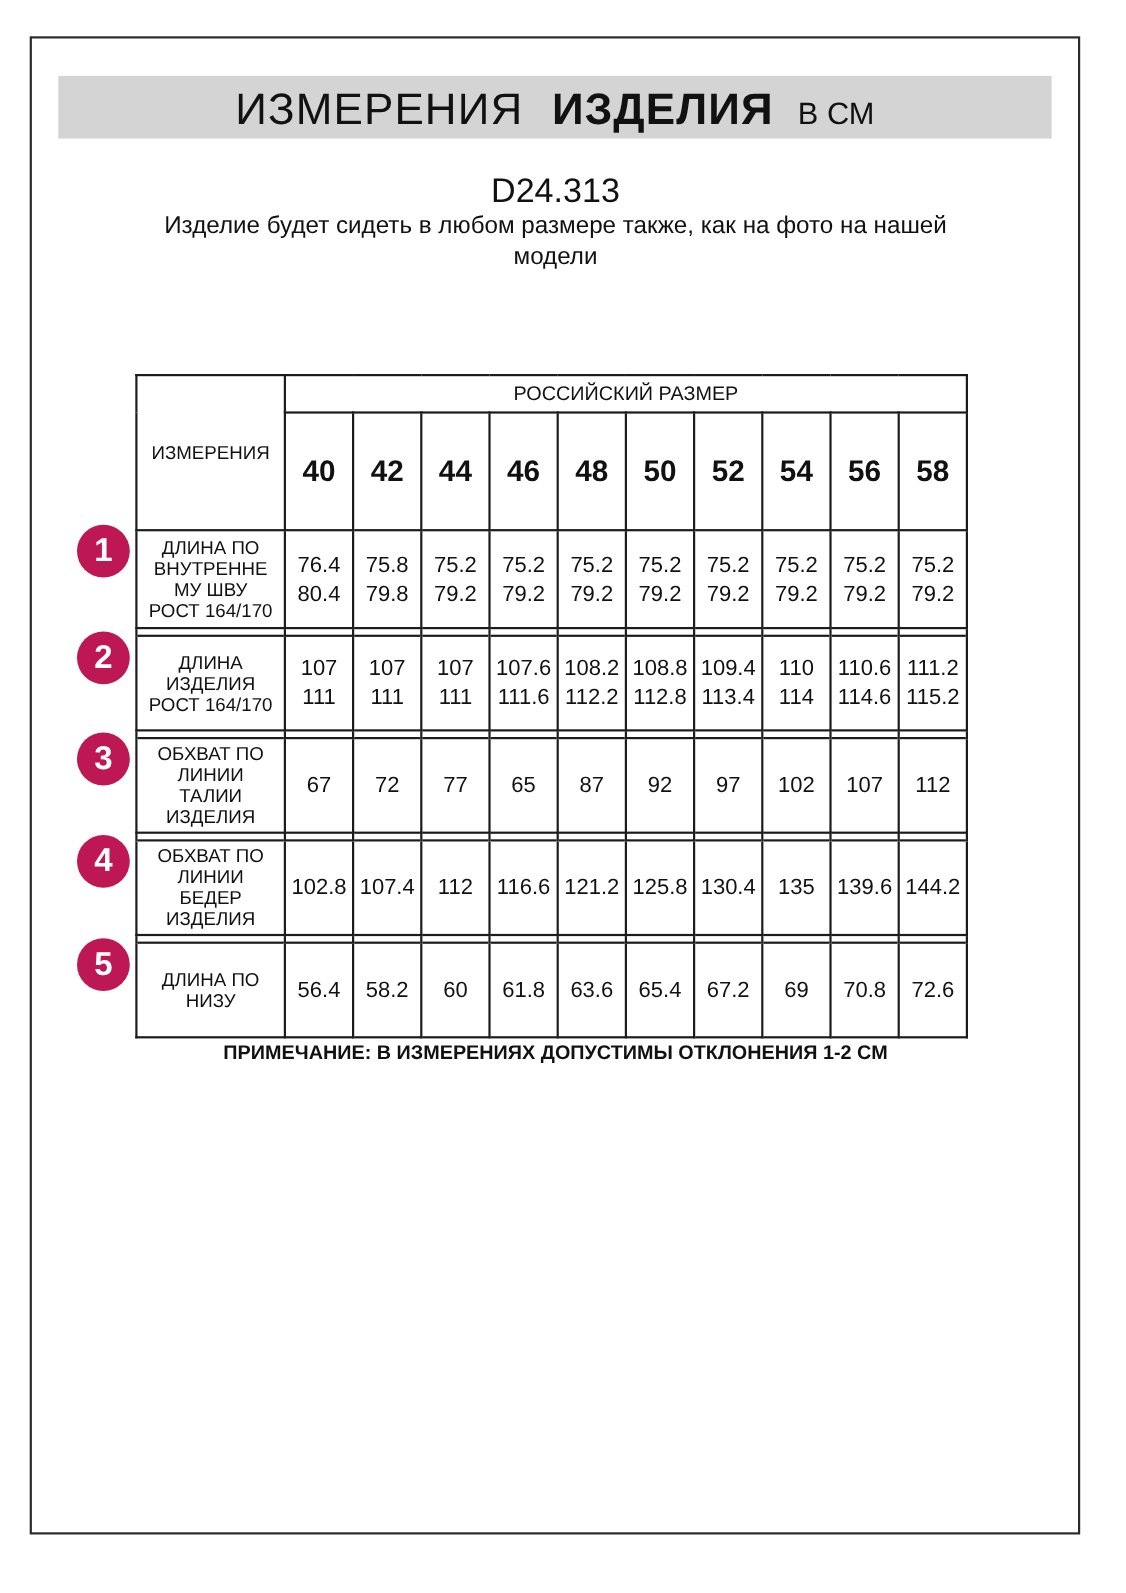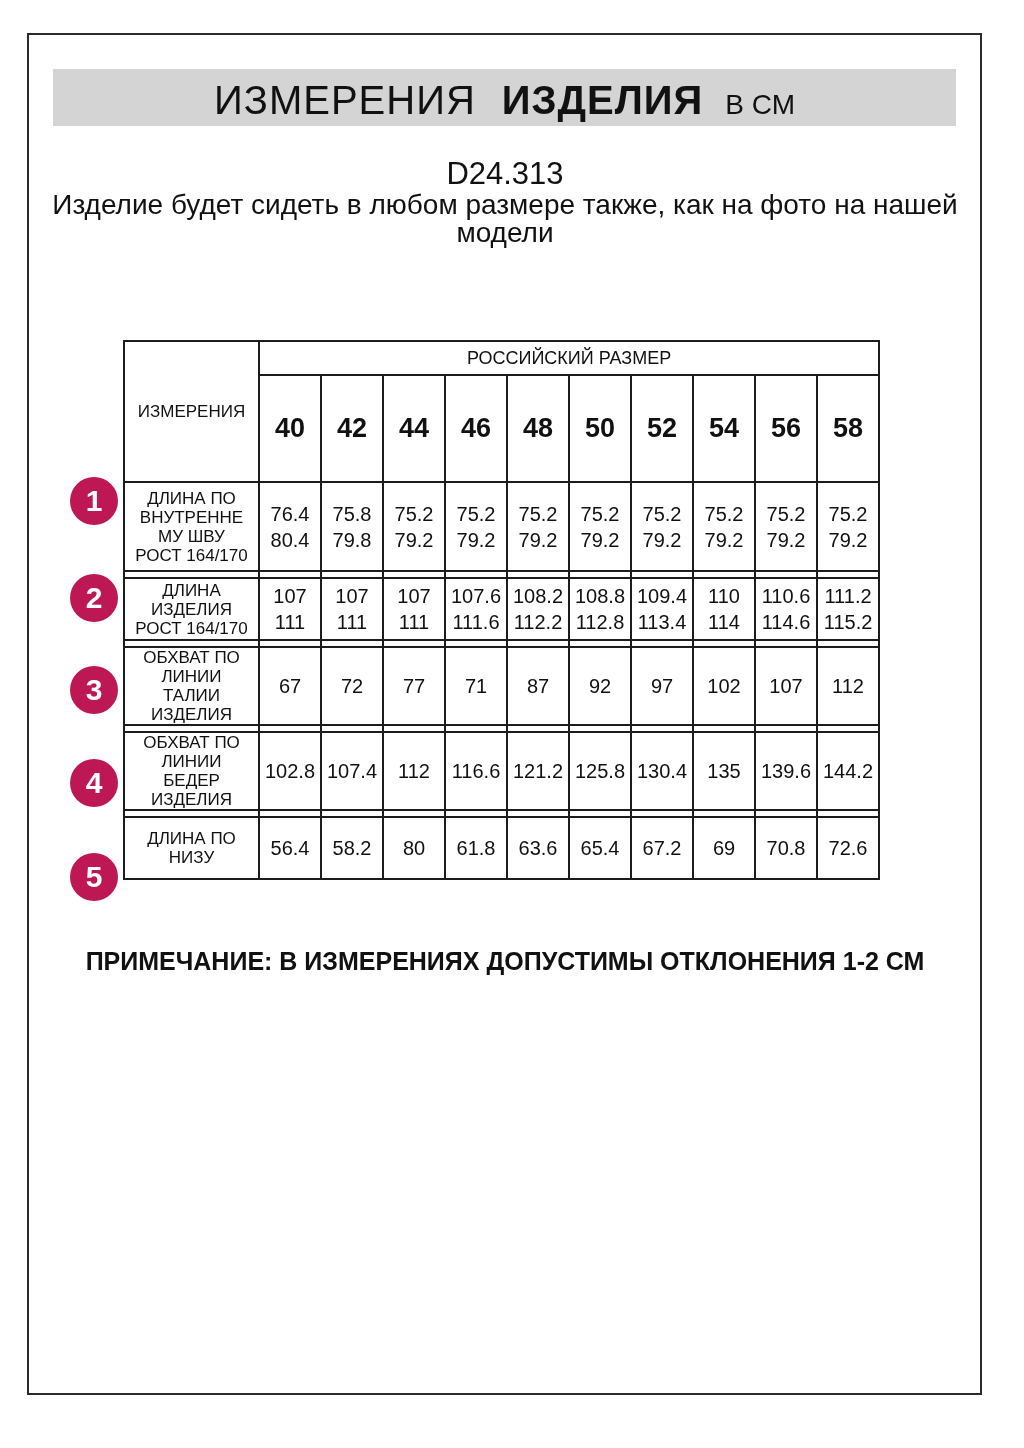--- a/index.html
+++ b/index.html
@@ -26,22 +26,22 @@
     display: flex;
     align-items: baseline;
     justify-content: center;
     padding-top: 9px;
   }
   .banner .t1 { font-size: 40px; font-weight: 400; letter-spacing: 1px; }
   .banner .t2 { font-size: 40px; font-weight: 700; letter-spacing: 1px; margin-left: 26px; }
   .banner .t3 { font-size: 28px; font-weight: 400; margin-left: 22px; }
   .center-line { position: absolute; left: 25px; width: 960px; text-align: center; }
   .product-code { top: 156px; font-size: 31px; font-weight: 400; }
-  .subtitle { top: 191px; font-size: 28px; line-height: 28px; white-space: pre-line; }
-  .note { top: 947px; font-size: 25px; font-weight: 700; }
+  .subtitle { top: 191px; font-size: 22px; line-height: 28px; white-space: pre-line; }
+  .note { top: 947px; font-size: 18px; font-weight: 700; }
 
   .size-table {
     position: absolute;
     left: 123px; top: 340px;
     border-collapse: collapse;
     table-layout: fixed;
     width: 755px;
   }
   .size-table col.label-col { width: 135px; }
   .size-table col.size-col  { width: 62px; }
@@ -49,21 +49,21 @@
     border: 2px solid #1c1c1c;
     text-align: center;
     vertical-align: middle;
     padding: 0;
     background: #fff;
   }
   .group-header th { height: 34px; font-size: 18px; font-weight: 400; }
   th.corner-cell   { font-size: 17px; font-weight: 400; }
   .sizes-row th    { height: 107px; font-size: 27px; font-weight: 700; }
   .data-row td {
-    height: 62px;
+    height: 86px;
     font-size: 20px;
     line-height: 26px;
     white-space: pre-line;
     font-weight: 400;
   }
   .data-row.tall td { height: 89px; }
   .data-row td.row-label {
     font-size: 17px;
     line-height: 19px;
     white-space: pre-line;
@@ -218,21 +218,21 @@
         <td></td>
     </tr>
     <tr class="data-row">
       <td class="row-label">ОБХВАТ ПО
 ЛИНИИ
 ТАЛИИ
 ИЗДЕЛИЯ</td>
       <td>67</td>
       <td>72</td>
       <td>77</td>
-      <td>71</td>
+      <td>65</td>
       <td>87</td>
       <td>92</td>
       <td>97</td>
       <td>102</td>
       <td>107</td>
       <td>112</td>
     </tr>
     <tr class="gap-row">
       <td></td>
         <td></td>
@@ -273,21 +273,21 @@
         <td></td>
         <td></td>
         <td></td>
         <td></td>
     </tr>
     <tr class="data-row">
       <td class="row-label">ДЛИНА ПО
 НИЗУ</td>
       <td>56.4</td>
       <td>58.2</td>
-      <td>80</td>
+      <td>60</td>
       <td>61.8</td>
       <td>63.6</td>
       <td>65.4</td>
       <td>67.2</td>
       <td>69</td>
       <td>70.8</td>
       <td>72.6</td>
     </tr>
   </tbody>
 </table>

